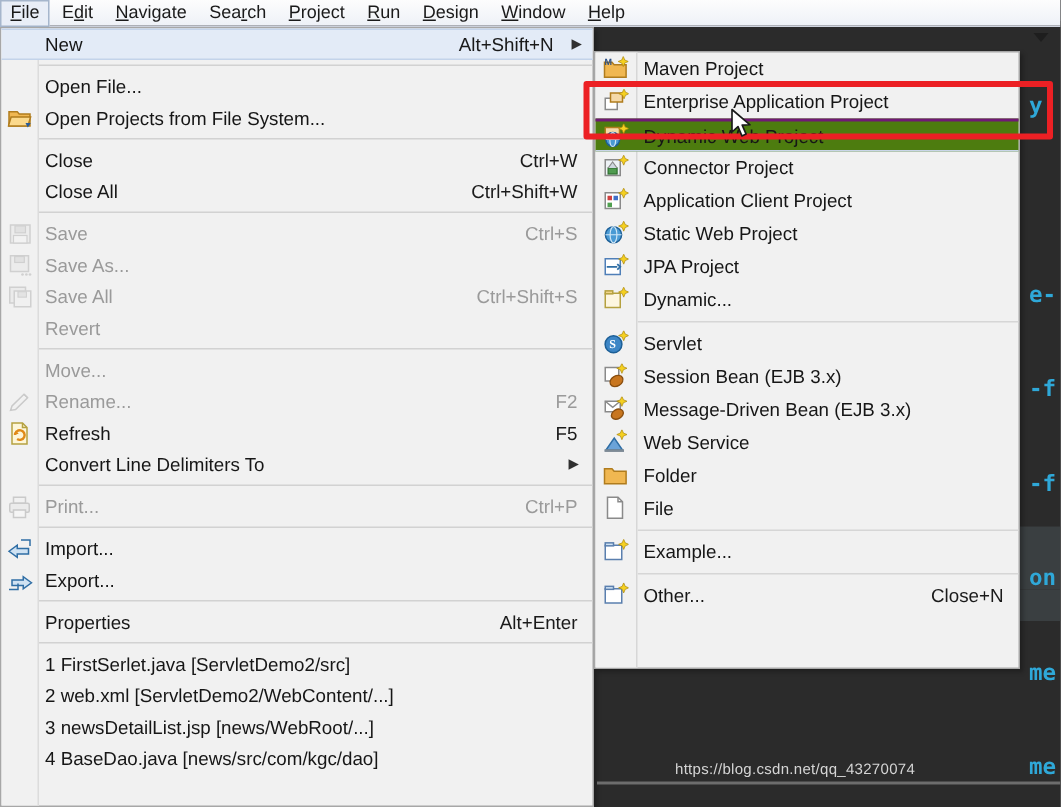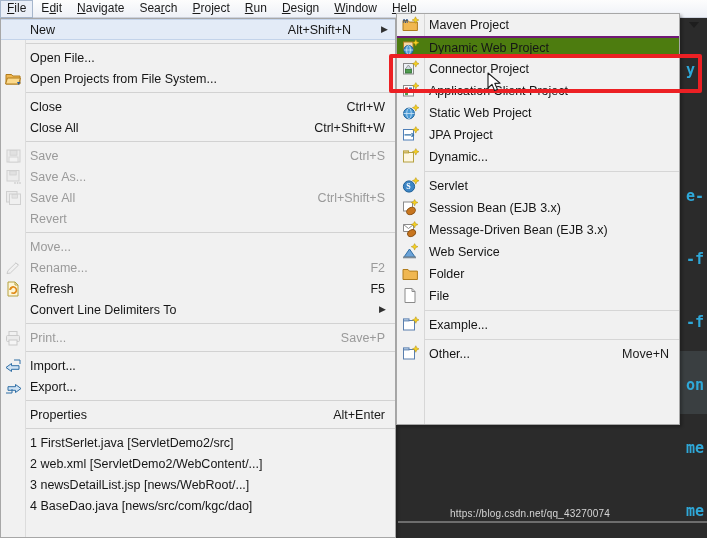--- a/index.html
+++ b/index.html
@@ -87,21 +87,21 @@
   .menu-panel {
     position: absolute;
     background: #f1f1f1;
     border: 1px solid #a7a7a7;
     box-shadow: 2px 2px 3px rgba(0,0,0,.28);
     z-index: 50;
     font-size: 12.5px;
     color: #161616;
   }
   .file-menu { left: 0; top: 18px; width: 396px; height: 520px; }
-  .new-menu  { left: 396px; top: 13px; width: 284px; height: 412px; }
+  .new-menu  { left: 396px; top: 34px; width: 284px; height: 412px; }
 
   .gutter {
     position: absolute; left: 0; top: 0; bottom: 0; width: 25px;
     background: #f1f1f1;
     border-right: 1px solid #dcdcdc;
   }
   .new-menu .gutter { width: 28px; border-right: 1px solid #d7d7d7; }
 
   .mrow {
     position: relative;
@@ -117,21 +117,20 @@
   .mrow .arrow {
     margin-left: auto; padding-right: 9px;
     font-size: 9px; line-height: 9px; color: #303030;
   }
   .mrow .acc + .arrow { margin-left: 2px; padding-right: 7px; }
   .mrow.sel {
     background: #e3ebf7;
     border-top: 1px solid #c3d3ea;
     border-bottom: 1px solid #c3d3ea;
     height: 21px;
-    gap: 18px;
   }
   .mrow.sel-new {
     background: #4d7c0f;
     border-top: 2px solid #701a75;
     border-bottom: 1px solid #c9d6e9;
   }
   .msep {
     height: 1px; margin: 3px 0 3px 25px;
     background: #d2d2d2;
   }
@@ -302,21 +301,21 @@
           <span class="arrow">▶</span>
         </div>
         <div class="msep"></div>
         <div class="mrow dis">
           <span class="ic" style="opacity: 0.45;"><svg width="17" height="16" viewBox="0 0 17 16">
               <rect x="4" y="1.5" width="8" height="4" fill="#f2f2f2" stroke="#9b9b9b" stroke-width="1"></rect>
               <rect x="1.5" y="5.5" width="13" height="6" rx="1" fill="#e4e4e4" stroke="#9b9b9b" stroke-width="1"></rect>
               <rect x="4" y="10" width="8" height="5" fill="#fafafa" stroke="#9b9b9b" stroke-width="1"></rect>
             </svg></span>
           <span class="lbl">Print...</span>
-          <span class="acc">Save+P</span>
+          <span class="acc">Ctrl+P</span>
         </div>
         <div class="msep"></div>
         <div class="mrow">
           <span class="ic"><svg width="17" height="16" viewBox="0 0 17 16">
               <path d="M1 9.5 l5.5 -4 v2.2 h7.5 v3.6 h-7.5 v2.2 Z" fill="#cfe2f3" stroke="#2f6ea5" stroke-width="1"></path>
               <path d="M9 2 h6 v4" fill="none" stroke="#2f6ea5" stroke-width="1"></path>
             </svg></span>
           <span class="lbl">Import...</span>
         </div>
         <div class="mrow">
@@ -350,20 +349,28 @@
   <div class="menu-panel new-menu">
     <div class="gutter"></div>
     <div id="new-menu-rows">
         <div class="mrow">
           <span class="ic"><svg width="17" height="16" viewBox="0 0 17 16">
               <path d="M1 4 h5 l1.4 1.6 h8 v8.4 h-14.4 Z" fill="#f0b751" stroke="#b07c1d" stroke-width="1"></path>
               <text x="1" y="6" font-size="6" font-family="sans-serif" fill="#2a4f86" font-weight="bold">M</text>
               <path d="M13.5 0.10000000000000009 L14.5 2.5 L16.9 3.5 L14.5 4.5 L13.5 6.9 L12.5 4.5 L10.1 3.5 L12.5 2.5 Z" fill="#f5d020" stroke="#b08c10" stroke-width=".5"></path>
             </svg></span>
           <span class="lbl">Maven Project</span>
+        </div>
+        <div class="mrow">
+          <span class="ic"><svg width="17" height="16" viewBox="0 0 17 16">
+              <rect x="1.5" y="6" width="8" height="7.5" fill="#fff" stroke="#8a8a8a" stroke-width="1"></rect>
+              <rect x="5" y="2.5" width="8" height="6" fill="#f5d9a8" stroke="#b07c1d" stroke-width="1"></rect>
+              <path d="M14 -0.3999999999999999 L15 2 L17.4 3 L15 4 L14 6.4 L13 4 L10.6 3 L13 2 Z" fill="#f5d020" stroke="#b08c10" stroke-width=".5"></path>
+            </svg></span>
+          <span class="lbl">Enterprise Application Project</span>
         </div>
         <div class="mrow sel-new">
           <span class="ic"><svg width="17" height="16" viewBox="0 0 17 16">
               <rect x="1.5" y="2.5" width="9.5" height="7" fill="#f5d9a8" stroke="#b07c1d" stroke-width="1"></rect>
               <circle cx="6.5" cy="10.5" r="4.6" fill="#4a9ad4" stroke="#1d5f96" stroke-width="1"></circle>
               <ellipse cx="6.5" cy="10.5" rx="1.9319999999999997" ry="4.6" fill="none" stroke="#cfe6f7" stroke-width=".8"></ellipse>
               <line x1="1.9000000000000004" y1="10.5" x2="11.1" y2="10.5" stroke="#cfe6f7" stroke-width=".8"></line>
               <path d="M13.8 -0.19999999999999973 L14.8 2.2 L17.2 3.2 L14.8 4.2 L13.8 6.6 L12.8 4.2 L10.4 3.2 L12.8 2.2 Z" fill="#f5d020" stroke="#b08c10" stroke-width=".5"></path>
             </svg></span>
           <span class="lbl">Dynamic Web Project</span>
@@ -469,21 +476,21 @@
           <span class="lbl">Example...</span>
         </div>
         <div class="msep"></div>
         <div class="mrow">
           <span class="ic"><svg width="17" height="16" viewBox="0 0 17 16">
               <rect x="1.5" y="4" width="11" height="9.5" fill="#ffffff" stroke="#5a7fae" stroke-width="1"></rect>
               <rect x="1.5" y="2.4" width="5.5" height="2" fill="#cfe2f3" stroke="#5a7fae" stroke-width="1"></rect>
               <path d="M13.8 0 L14.8 2.4 L17.2 3.4 L14.8 4.4 L13.8 6.8 L12.8 4.4 L10.4 3.4 L12.8 2.4 Z" fill="#f5d020" stroke="#b08c10" stroke-width=".5"></path>
             </svg></span>
           <span class="lbl">Other...</span>
-          <span class="acc">Move+N</span>
+          <span class="acc">Close+N</span>
         </div>
       </div>
   </div>
 
   <div class="red-box"></div>
 
   <svg class="cursor" width="16" height="22" viewBox="0 0 16 22">
     <path d="M1 1 L1 16 L5 12.4 L7.6 18.6 L10.4 17.4 L7.8 11.4 L13 11.2 Z" fill="#ffffff" stroke="#1a1a1a" stroke-width="1.1" stroke-linejoin="round"></path>
   </svg>
 </div>

